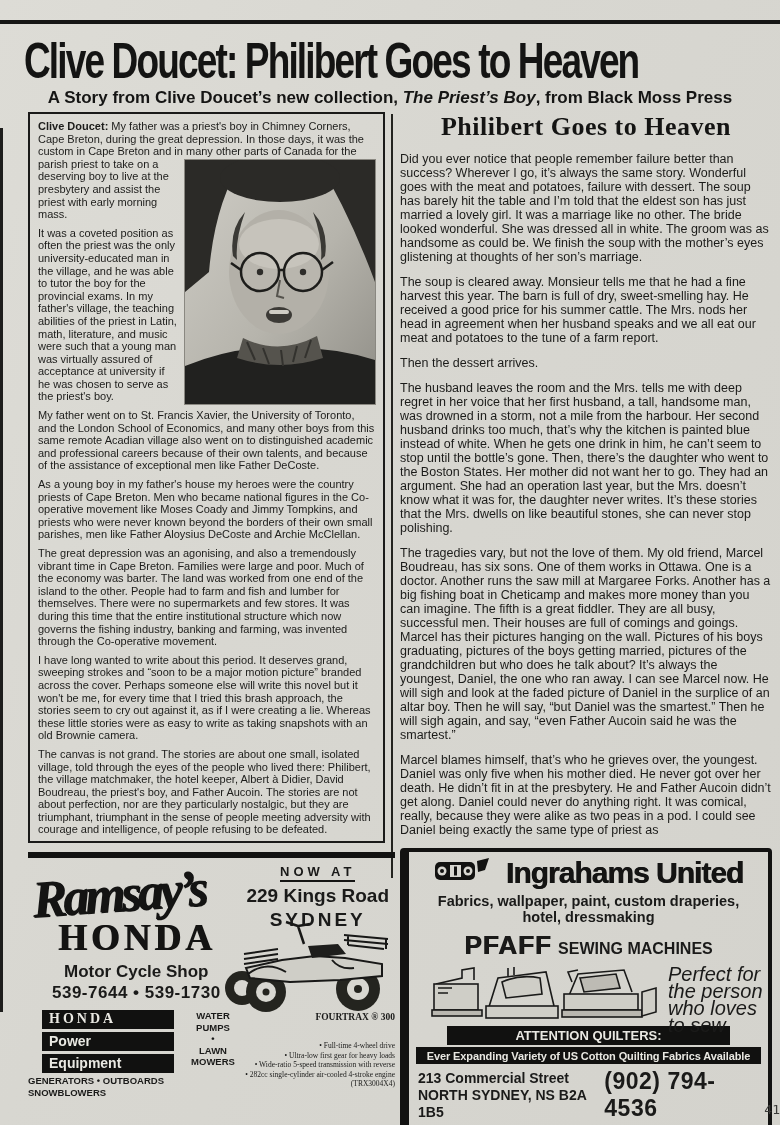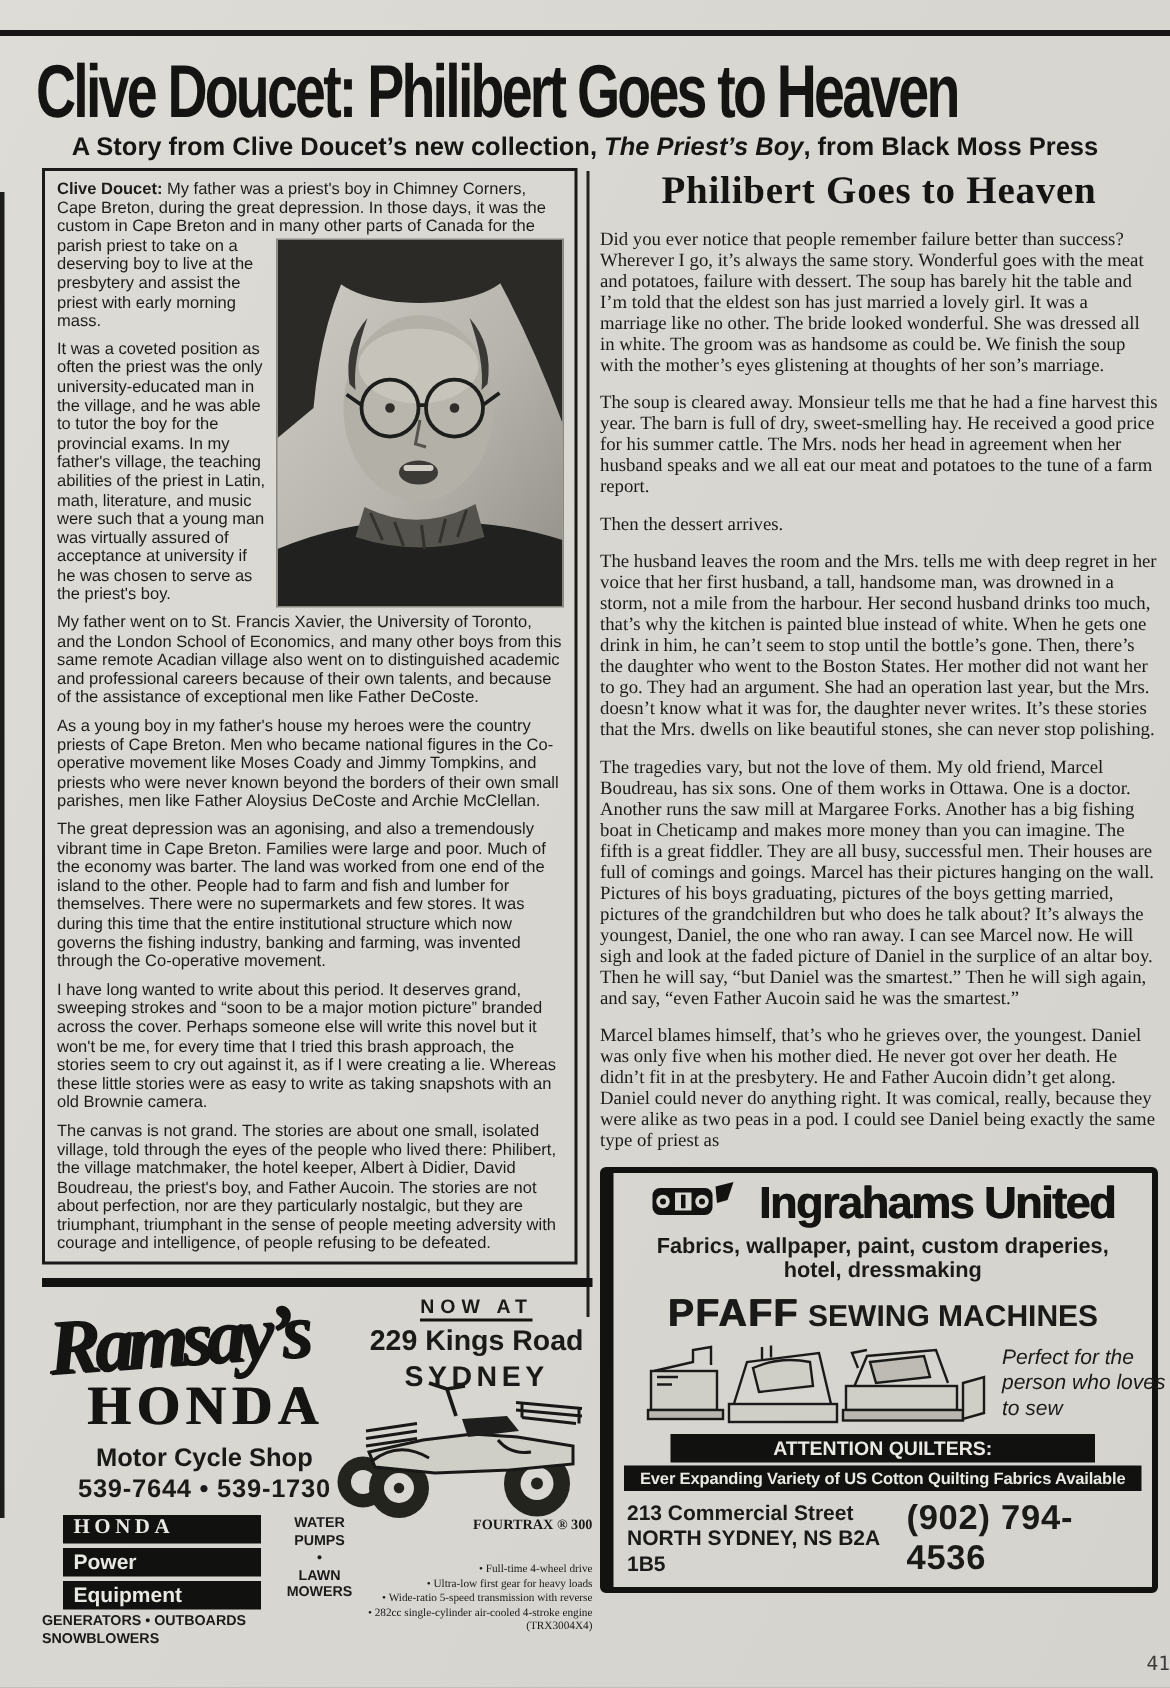--- a/index.html
+++ b/index.html
@@ -69,36 +69,36 @@
   .fourtrax { position:absolute; right:0; top:160px; width:170px; text-align:right; font-family:"Liberation Serif", serif; }
   .fourtrax .model { font-size:9.5px; font-weight:bold; margin-bottom:19px; }
   .fourtrax .feat { font-size:7.5px; line-height:9.6px; }
 
   
   .right-col { width:372px; flex:0 0 372px; }
   .story-title {
     font-family:"Liberation Serif", serif; font-weight:bold; font-size:26px;
     text-align:center; margin:0 0 10px 0; color:#141413; letter-spacing:0.5px;
   }
-  .story p { font-family:Liberation Serif, serif; font-size:12.5px; line-height:14px; margin-bottom:11px; color:#1b1b19; }
+  .story p { font-family:Liberation Sans, sans-serif; font-size:12.5px; line-height:14px; margin-bottom:11px; color:#1b1b19; }
 
   
   .ing-ad {
     margin-top:8px; border:4px solid #121211; border-left:9px solid #121211; border-radius:4px;
     padding:4px 7px 6px 7px;
   }
   .ing-header { display:flex; align-items:center; justify-content:center; gap:16px; }
   .ing-name { font-size:30px; font-weight:bold; letter-spacing:-1px; color:#141413; text-shadow:0.6px 0 0 #141413; }
   .ing-services { text-align:center; font-size:14.5px; font-weight:bold; line-height:16px; margin-top:3px; }
   .pfaff-row { text-align:center; margin-top:5px; }
   .pfaff { font-size:26px; font-weight:bold; letter-spacing:1px; text-shadow:0.8px 0 0 #141413; }
-  .sewing { font-size:20px; font-weight:bold; margin-left:2px; }
+  .sewing { font-size:16px; font-weight:bold; margin-left:2px; }
   .ing-middle { position:relative; height:60px; margin-top:3px; }
   .machines { position:absolute; left:12px; top:0; }
-  .tagline { position:absolute; left:252px; top:2px; width:110px; font-style:italic; font-size:14px; line-height:17px; }
+  .tagline { position:absolute; left:252px; top:2px; width:110px; font-style:italic; font-size:20px; line-height:17px; }
   .banner1 { width:82%; margin:2px auto 0 auto; background:#111110; color:#e9e8e2; font-weight:bold; font-size:13px; text-align:center; padding:2px 12px; }
   .banner2 { width:100%; margin-top:2px; background:#111110; color:#e9e8e2; font-weight:bold; font-size:11px; letter-spacing:-0.1px; text-align:center; padding:2.5px 0; }
   .ing-footer { display:flex; justify-content:space-between; align-items:center; margin-top:4px; padding:0 2px; }
   .ing-addr { font-size:14px; font-weight:bold; line-height:17px; }
   .ing-phone { font-size:23px; font-weight:bold; letter-spacing:0.5px; }
 
   .page-num { position:absolute; right:0px; bottom:8px; font-family:"DejaVu Sans Mono", monospace; font-size:13px; color:#3a3a38; }
 </style>
 </head>
 <body>

